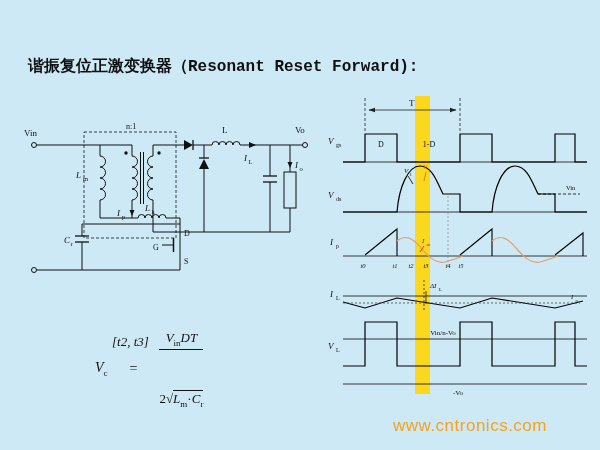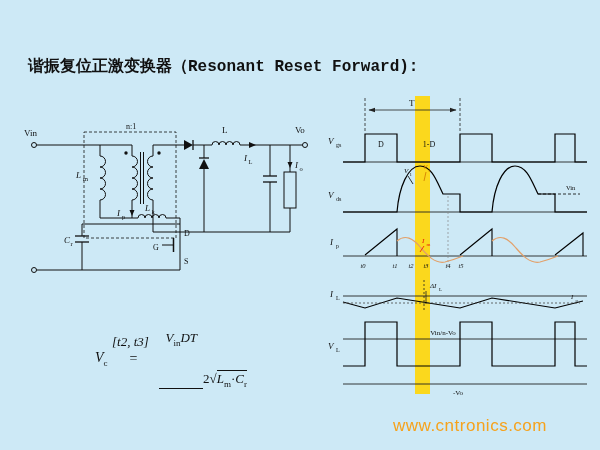--- a/index.html
+++ b/index.html
@@ -9,21 +9,21 @@
   #title{position:absolute;left:28px;top:56px;font-size:16px;font-weight:bold;white-space:nowrap;}
   #title .en{font-family:Liberation Mono, monospace;}
   #circuit-svg{position:absolute;left:22px;top:120px;}
   #wave-svg{position:absolute;left:325px;top:92px;}
   #caption{position:absolute;left:112px;top:298px;font-family:"Liberation Serif",serif;
            font-style:italic;font-size:13px;margin-top:36px;}
   .formula{position:absolute;left:95px;top:330px;font-family:"Liberation Serif",serif;
            font-size:14px;display:flex;align-items:center;gap:22px;}
   .formula sub{font-size:9px;}
   .it{font-style:italic;}
-  .frac{display:inline-flex;text-align:center;font-size:13px;}
+  .frac{display:inline-flex;flex-direction:column;text-align:center;font-size:13px;}
   .num{border-bottom:1px solid #111;padding:0 6px 1px;}
   .den{padding-top:1px;margin-top:40px;}
   .radicand{border-top:1px solid #111;}
   #watermark{position:absolute;left:393px;top:416px;font-size:17px;font-weight:normal;
              color:#f6a21c;letter-spacing:.5px;}
   text{font-family:"Liberation Serif",serif;}
 </style>
 </head>
 <body>
 

